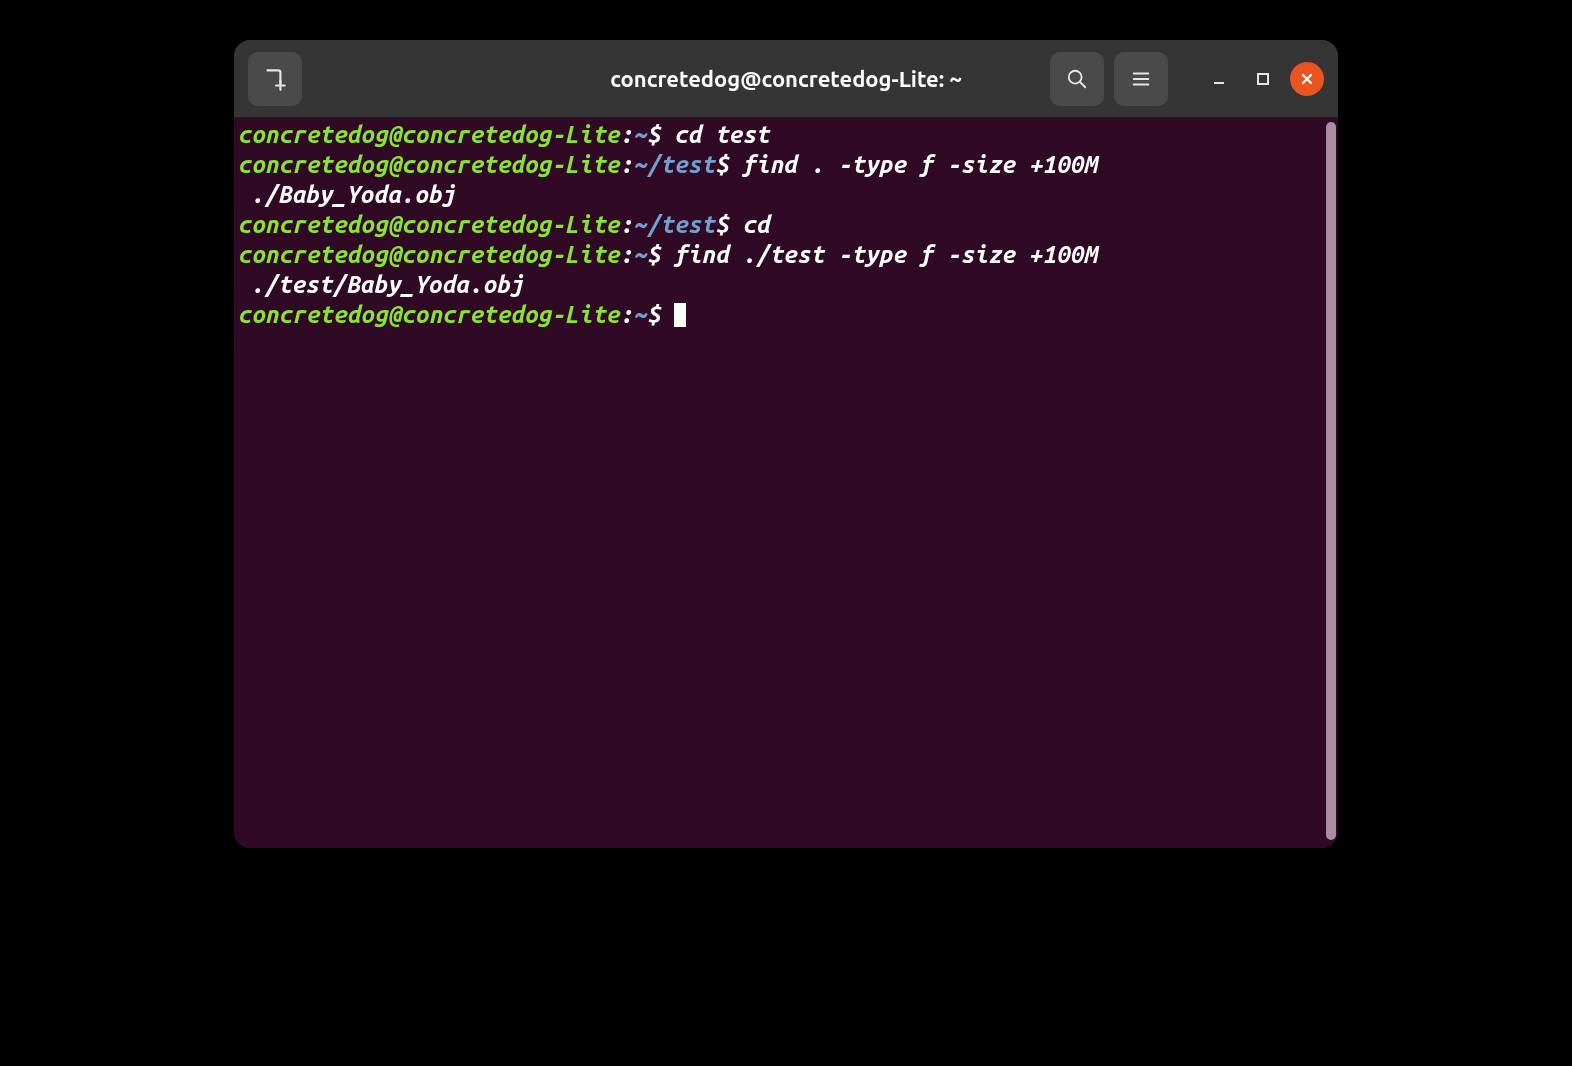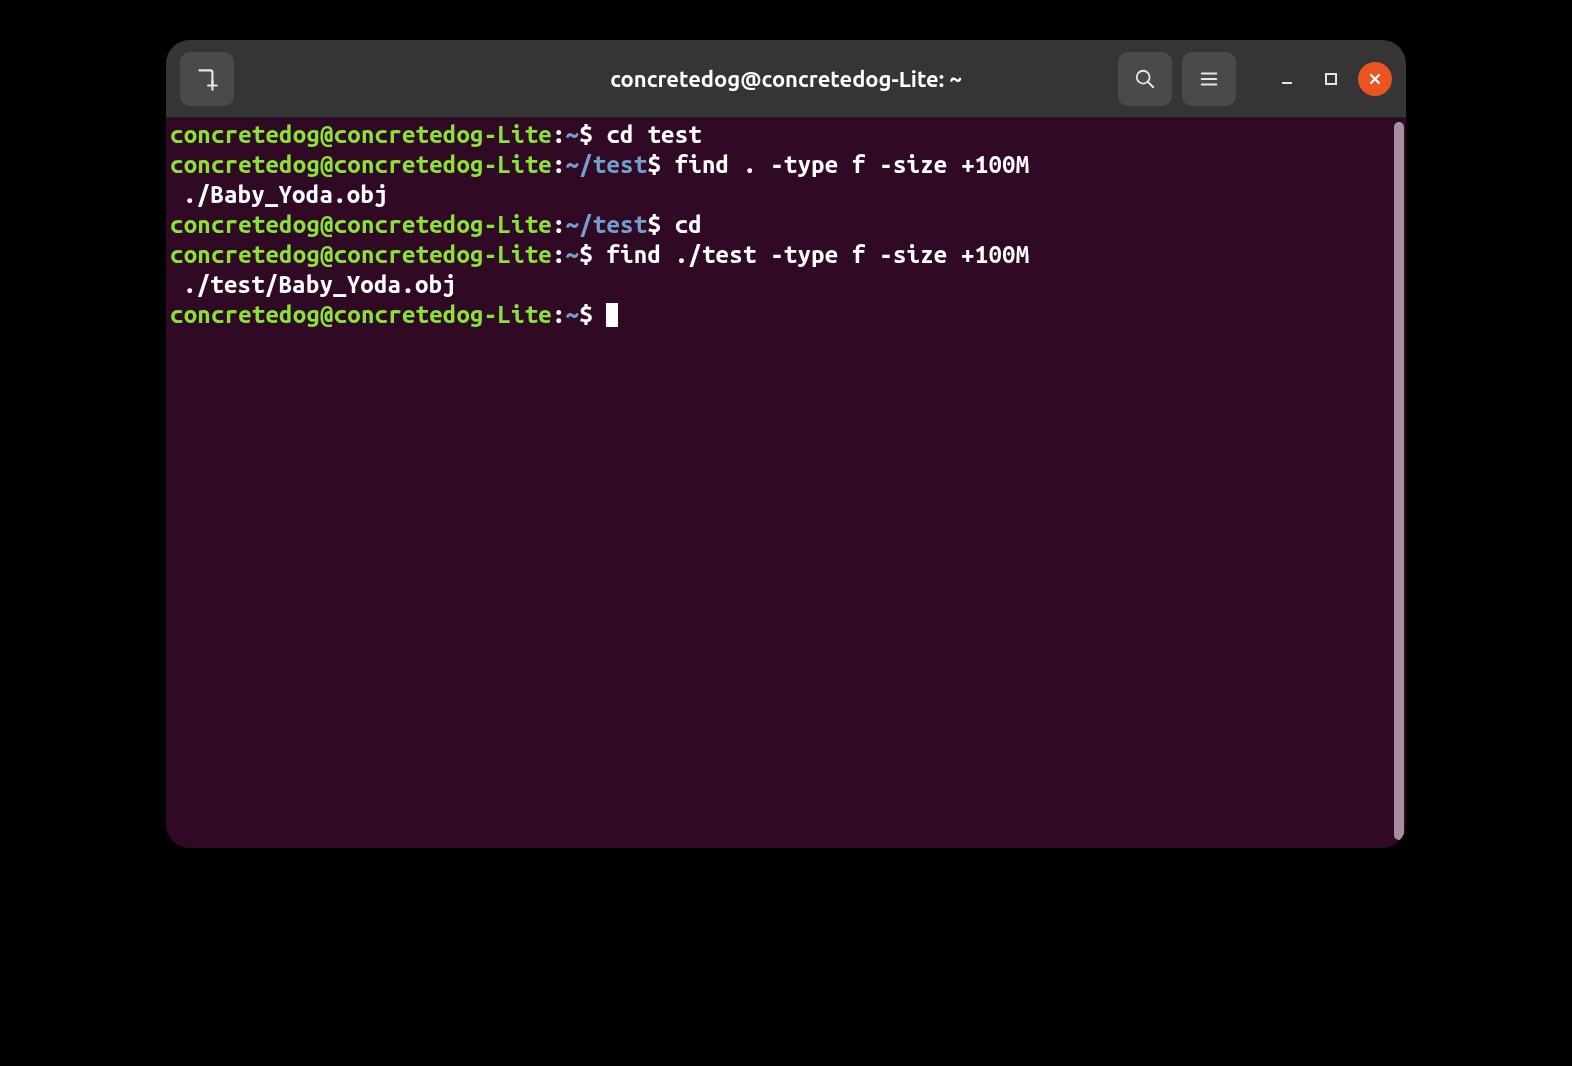--- a/index.html
+++ b/index.html
@@ -9,23 +9,23 @@
     background: #000;
     width: 1572px;
     height: 1066px;
     display: flex;
     align-items: flex-start;
     justify-content: center;
     font-family: "Ubuntu Mono", "DejaVu Sans Mono", "Menlo", monospace;
   }
   .window {
     margin-top: 40px;
-    width: 1240px;
+    width: 1104px;
     background: #300a24;
-    border-radius: 24px;
+    border-radius: 16px;
     overflow: hidden;
     box-shadow: 0 8px 40px rgba(0,0,0,0.6);
     display: flex;
     flex-direction: column;
   }
   .titlebar {
     height: 78px;
     background: #353535;
     display: flex;
     align-items: center;
@@ -76,20 +76,21 @@
   .terminal {
     flex: 1;
     background: #300a24;
     color: #ffffff;
     font-size: 24px;
     line-height: 30px;
     padding: 2px 2px 18px 4px;
     white-space: pre;
     font-weight: 700;
     letter-spacing: 0.2px;
+    font-style: italic;
   }
   .scrollbar {
     width: 14px;
     background: #300a24;
     position: relative;
   }
   .scrollbar .thumb {
     position: absolute;
     left: 2px; right: 2px;
     top: 4px;

